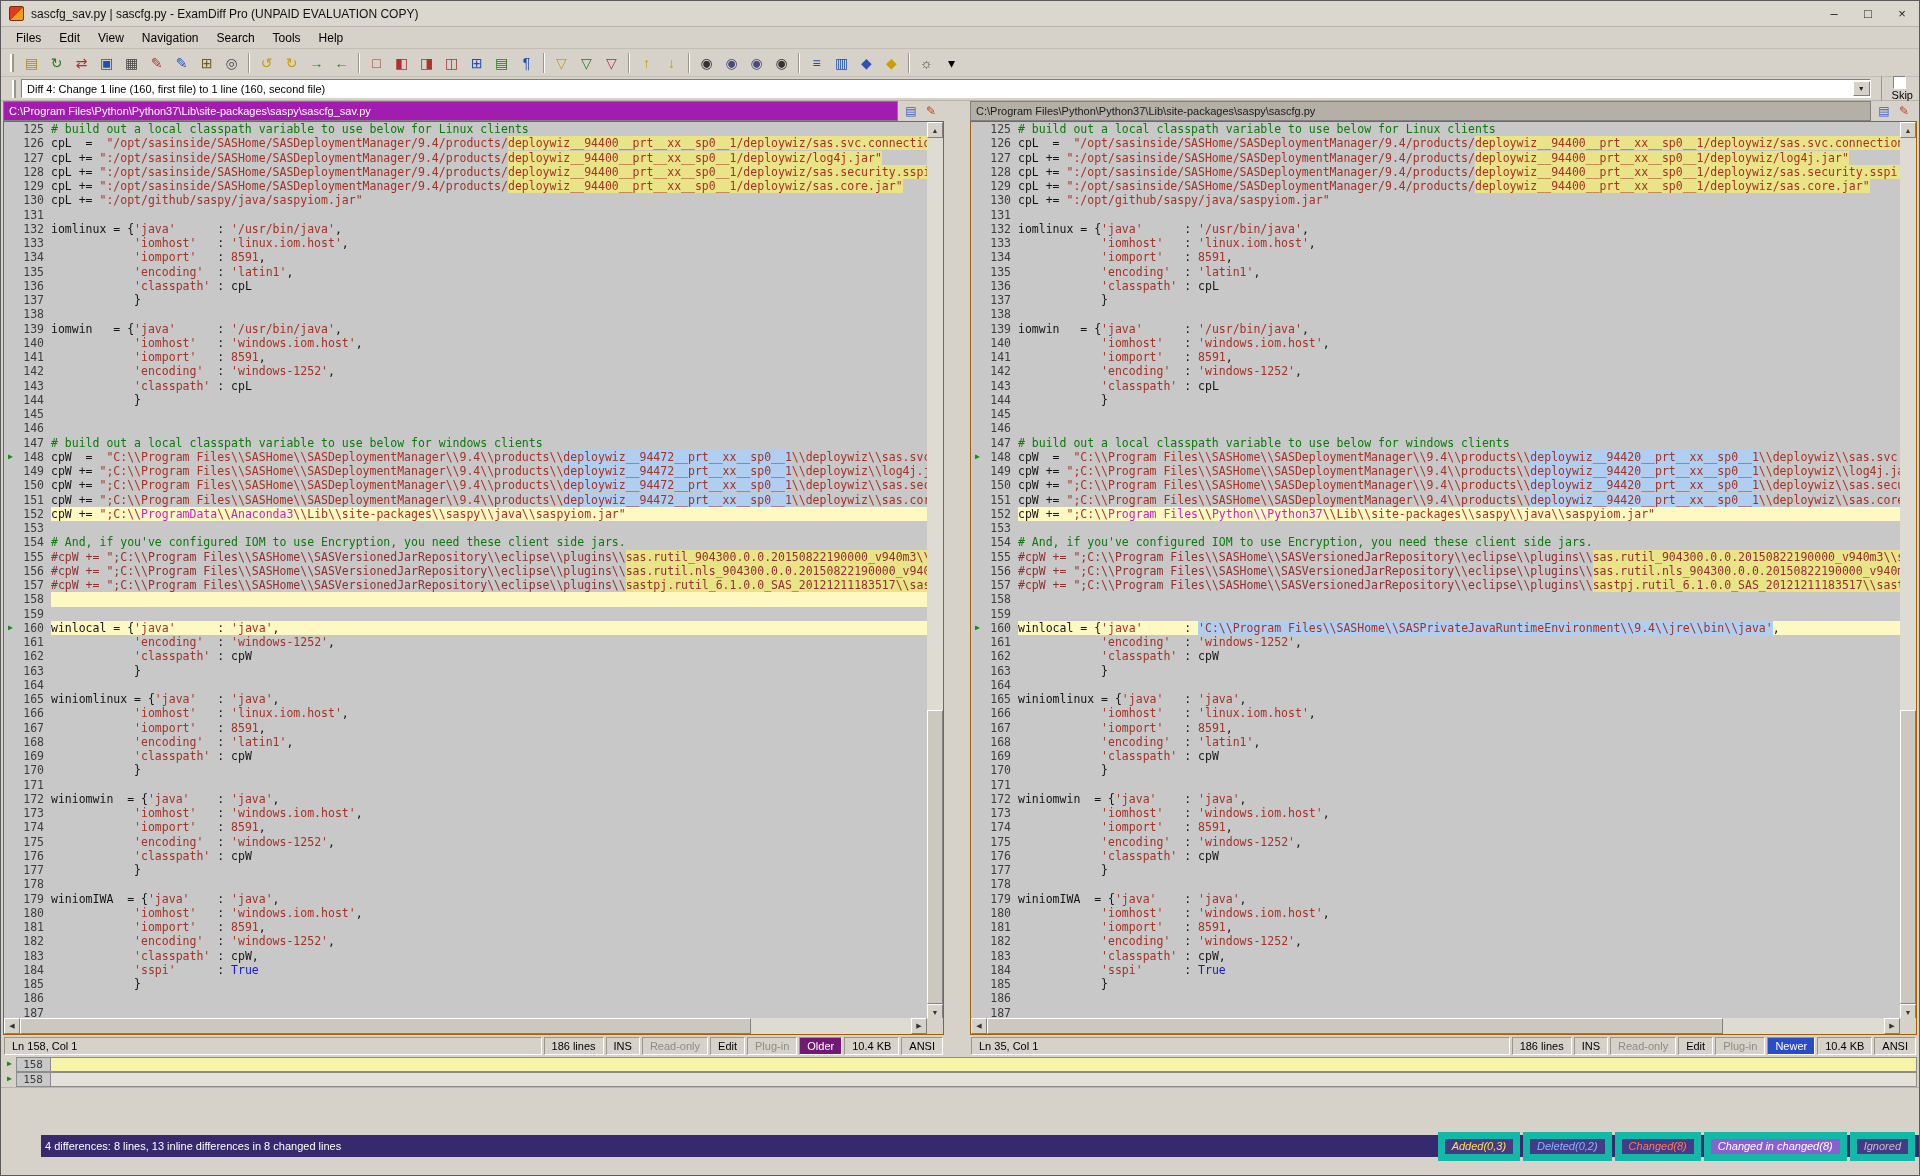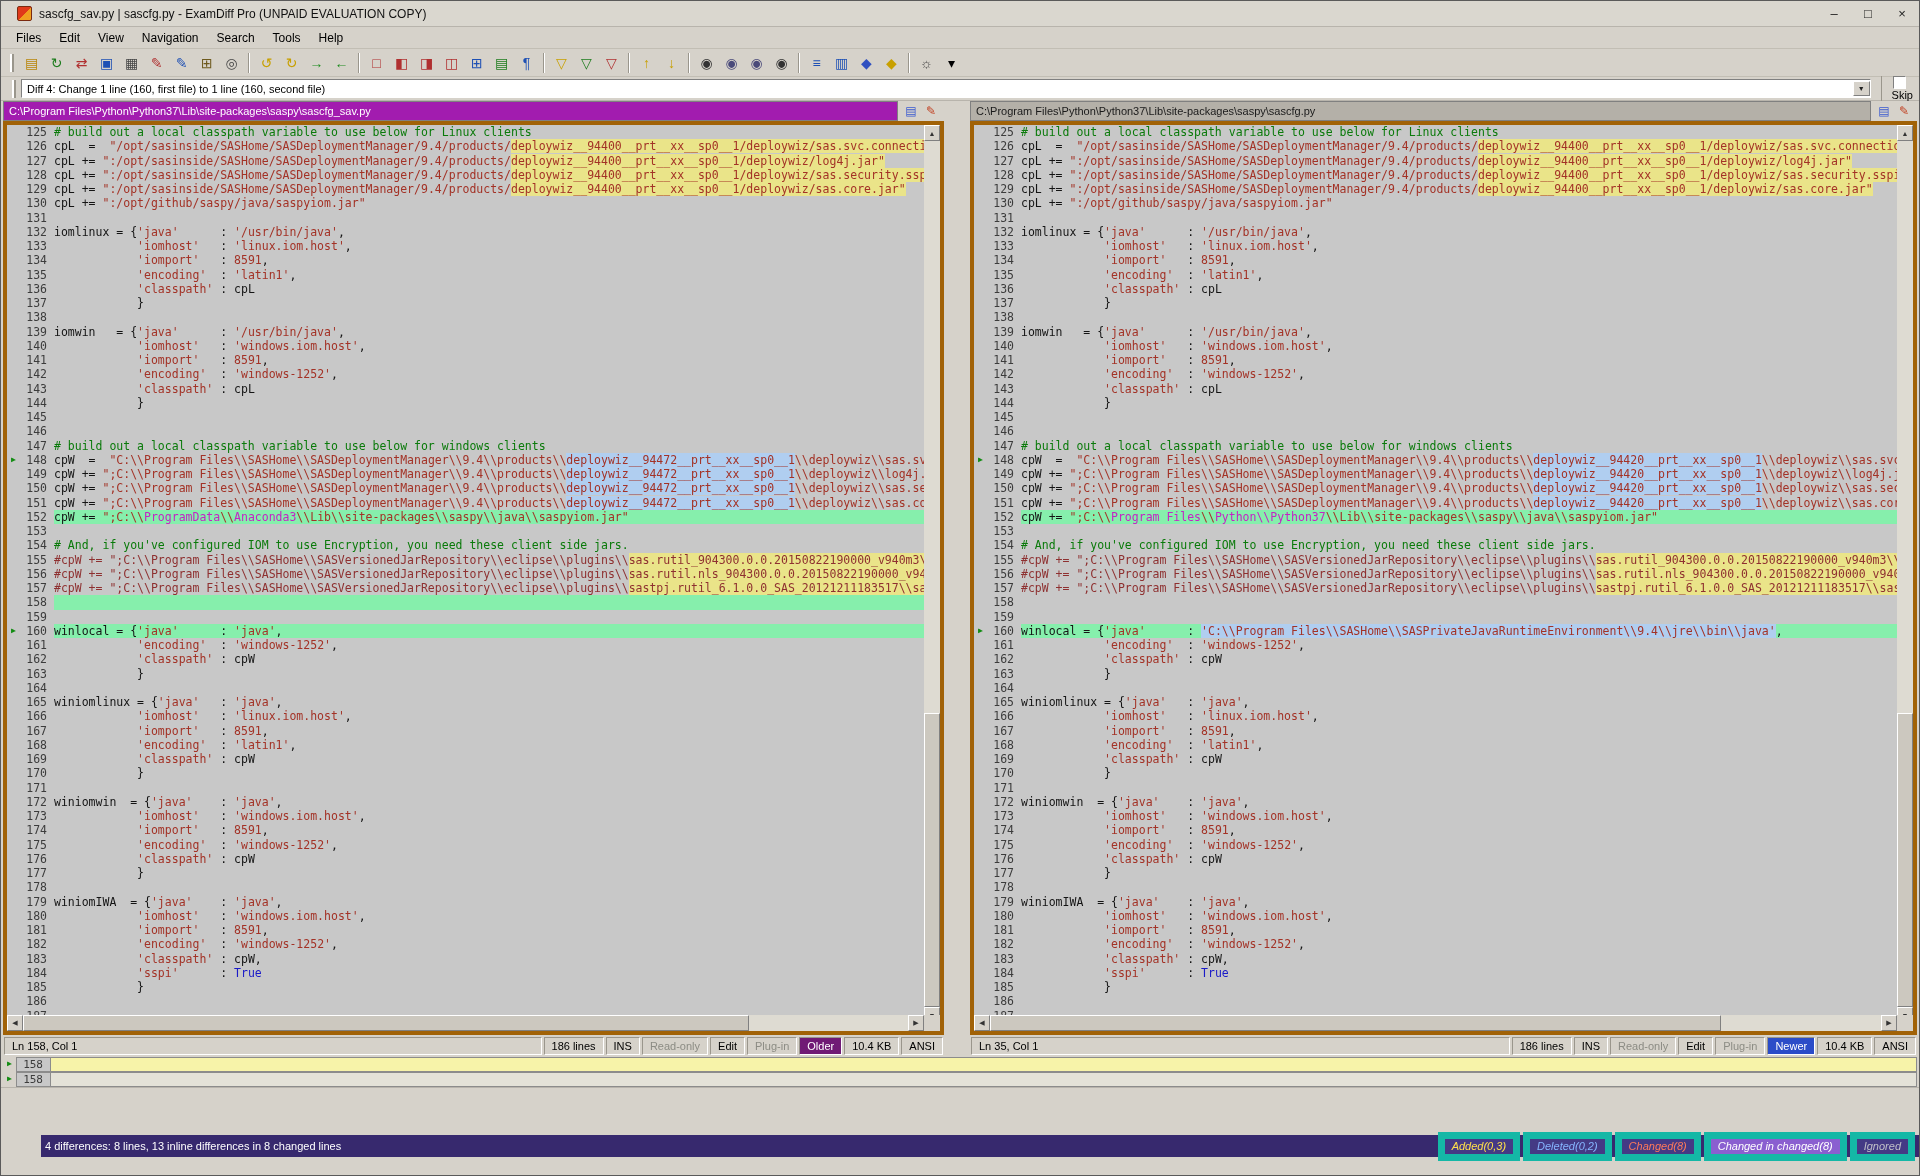--- a/index.html
+++ b/index.html
@@ -4,21 +4,21 @@
 <style>
   html,body{margin:0;padding:0;background:#9a9a9a;}
   *{box-sizing:border-box;}
   .win{
     width:1920px;height:1176px;position:relative;overflow:hidden;
     background:#d6d2ca;border:1px solid #5a5a5a;
     display:flex;flex-direction:column;
     font-family:"Liberation Sans",sans-serif;font-size:12px;color:#000;
   }
   
-  .titlebar{height:26px;background:#dad7cf;display:flex;align-items:center;border-bottom:1px solid #b8b4ac;flex:0 0 auto;padding-left:8px;}
+  .titlebar{height:26px;background:#dad7cf;display:flex;align-items:center;border-bottom:1px solid #b8b4ac;flex:0 0 auto;}
   .app-icon{width:15px;height:15px;margin:0 7px 0 8px;background:linear-gradient(135deg,#e03a1a 0 50%,#f0a020 50% 100%);border:1px solid #7a2a10;border-radius:2px;}
   .title-text{flex:1;font-size:12px;color:#111;white-space:nowrap;overflow:hidden;}
   .win-btns{display:flex;height:100%;}
   .win-btn{width:34px;height:100%;display:flex;align-items:center;justify-content:center;font-size:13px;color:#222;cursor:default;}
   
   .menubar{height:22px;display:flex;align-items:center;padding-left:6px;background:#d6d2ca;border-bottom:1px solid #c2beb4;flex:0 0 auto;}
   .menu-item{padding:2px 9px;font-size:12px;}
   
   .toolbar{height:28px;display:flex;align-items:center;padding-left:4px;background:#d6d2ca;border-bottom:1px solid #c2beb4;flex:0 0 auto;}
   .grip{width:4px;height:18px;margin:0 5px;border-left:2px solid #fff;border-right:2px solid #9a968c;}
@@ -38,25 +38,25 @@
   #pane-left{width:941px;flex:0 0 auto;}
   #pane-right{flex:1;}
   .splitter{width:26px;flex:0 0 auto;background:#d6d2ca;}
   .pane-header{height:20px;display:flex;flex:0 0 auto;}
   .pane-path{flex:1;display:flex;align-items:center;padding-left:5px;font-size:11px;white-space:nowrap;overflow:hidden;border:1px solid #808080;}
   .pane-path.active{background:#a21caf;color:#fff;}
   .pane-path.inactive{background:#b4b0a8;color:#1a1a1a;}
   .pane-hicons{display:flex;align-items:center;padding:0 3px;background:#d6d2ca;}
   .ph-btn{width:20px;height:18px;display:flex;align-items:center;justify-content:center;font-size:12px;}
   
-  .pane-body{height:914px;position:relative;background:#c8c8c8;border:4px solid #a16207;flex:0 0 auto;}
+  .pane-body{height:914px;position:relative;background:#c8c8c8;border:1px solid #a16207;flex:0 0 auto;}
   .pane-lines{position:absolute;top:0;left:0;right:16px;height:898px;overflow:hidden;
     font-family:"DejaVu Sans Mono","Liberation Mono",monospace;font-size:11.5px;line-height:14.25px;}
   .code-row{display:flex;height:14.25px;white-space:pre;}
-  .row-y{background:#86efac;}
+  .row-y{background:#fef9c3;}
   .mrk{width:13px;flex:0 0 auto;text-align:center;font-size:8px;color:#128c12;background:#c8c8c8;}
   .lnum{width:34px;flex:0 0 auto;text-align:right;padding-right:7px;color:#3c3c3c;background:#c8c8c8;}
   .lcode{flex:1;overflow:hidden;}
   .x-t{color:#141414;}
   .x-s{color:#a33226;}
   .x-c{color:#0a7a0a;}
   .x-m{color:#8e3030;}
   .x-b{color:#1a1ac8;}
   .x-hb{background:#b0cef0;}
   .x-hy{background:#eae489;}

